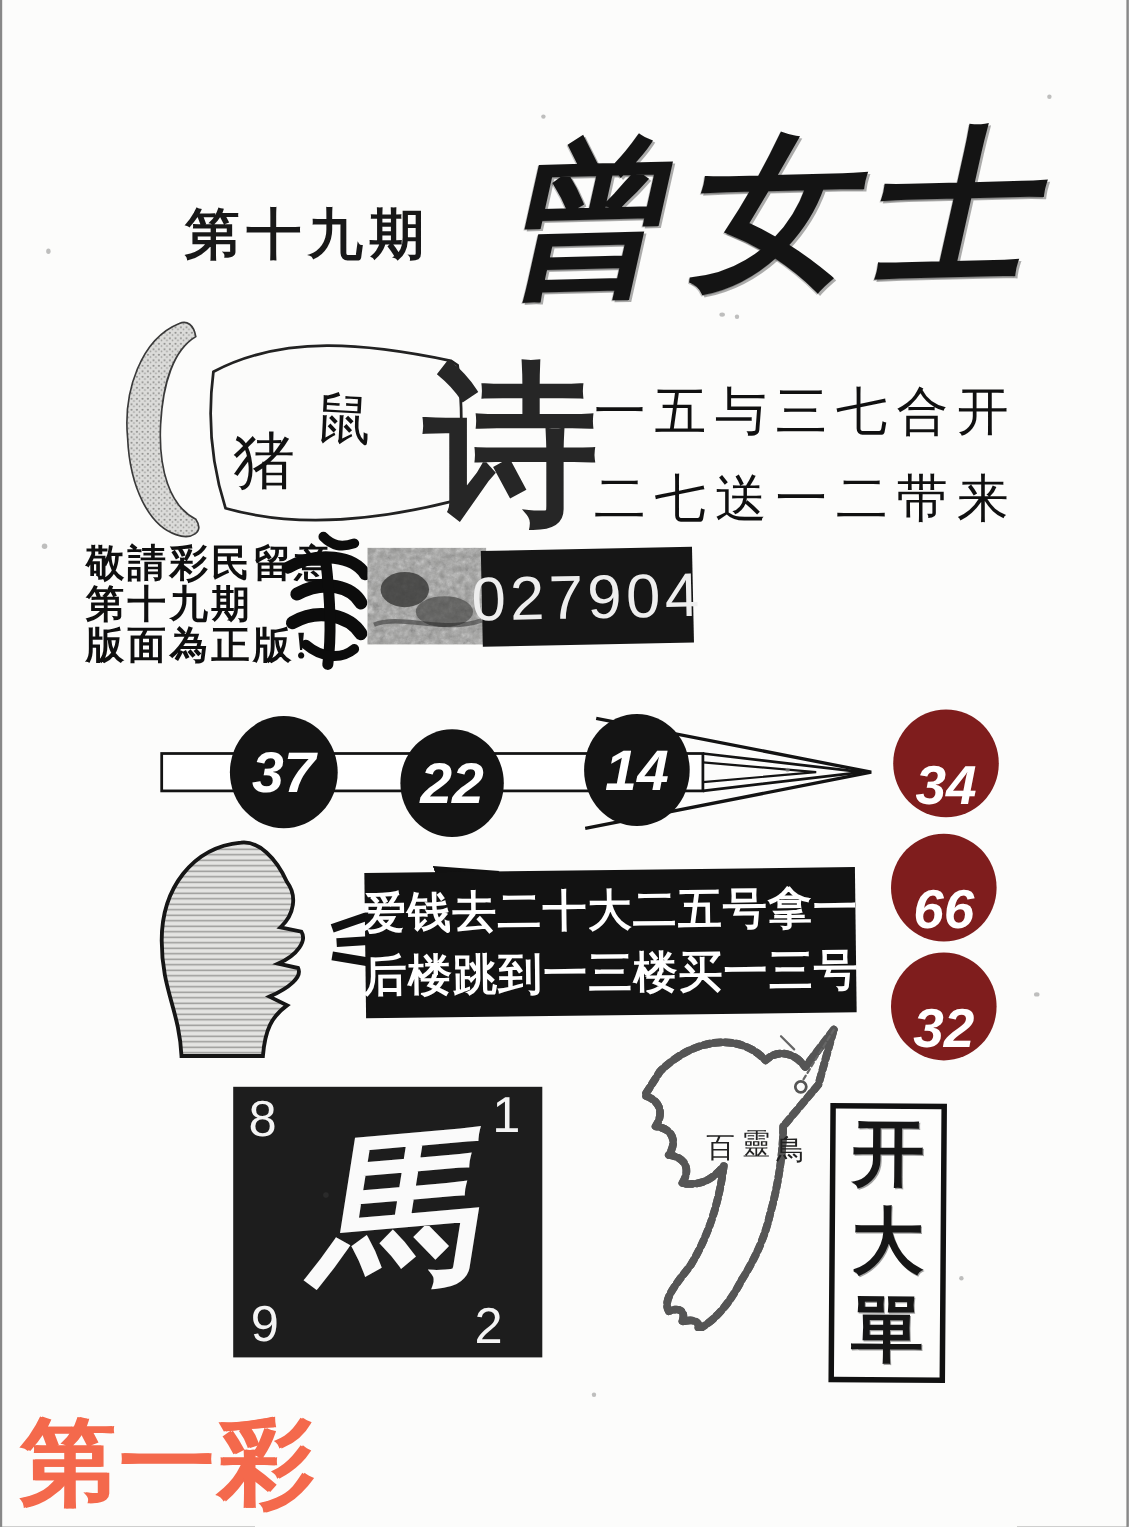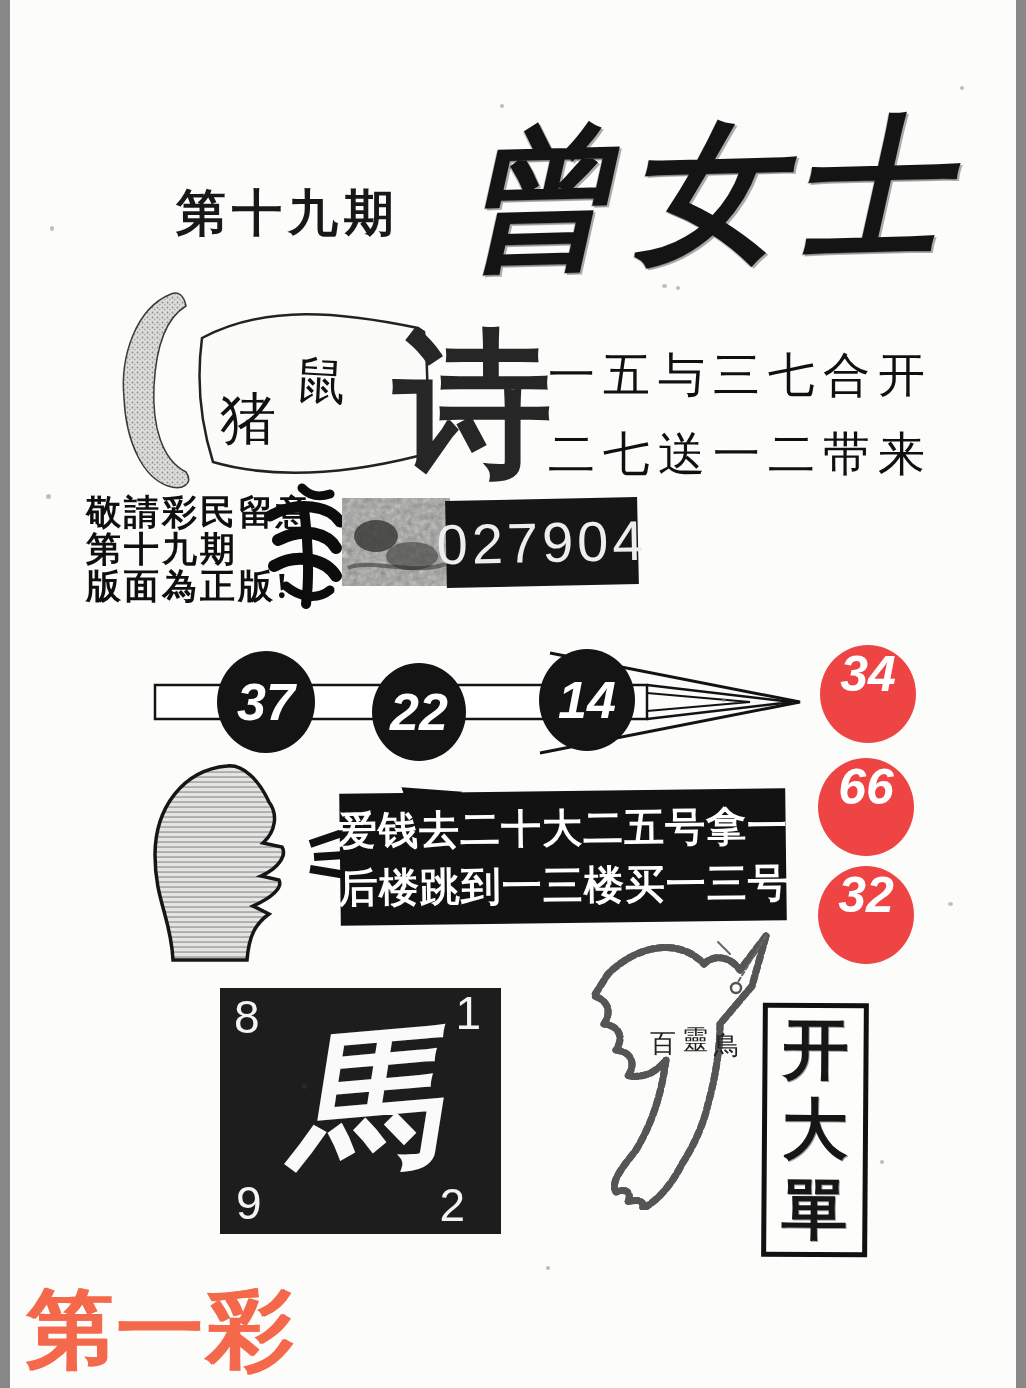--- a/index.html
+++ b/index.html
@@ -1,19 +1,19 @@
 <!DOCTYPE html>
 <html><head>
 <meta charset="utf-8">
 <style>
   html,body{margin:0;padding:0;background:#888;}
   .page{
     position:relative;width:1006px;height:1388px;margin:0 auto;
     background:#fcfcfb;overflow:hidden;
-    font-family:"Liberation Serif", serif;color:#1a1a1a;
+    font-family:"Liberation Serif", serif;color:#1a1a1a;padding-left:16px;
   }
   .abs{position:absolute;}
 
   
   .issue{left:166px;top:180px;font-size:50px;font-weight:600;letter-spacing:6px;color:#181818;}
   .title-callig{
     left:452px;top:92px;font-size:152px;font-weight:bold;font-style:italic;
     letter-spacing:14px;transform:rotate(-1.5deg);color:#141414;
     text-shadow:2px 2px 0 rgba(20,20,20,.35), -1px 1px 0 rgba(20,20,20,.25);
   }
@@ -30,22 +30,22 @@
     left:436px;top:499px;width:192px;height:87px;background:#161616;
     display:flex;align-items:center;justify-content:center;transform:rotate(-1.2deg);
   }
   .serial-bar span{
     color:#eeeeee;font-family:"Liberation Sans",sans-serif;
     font-size:56px;letter-spacing:4px;font-weight:400;
   }
 
   
   .ball{
-    width:96px;height:98px;border-radius:50%;background:#ef4444;
-    display:flex;align-items:flex-start;justify-content:center;
+    width:96px;height:98px;border-radius:50%;background:#7f1d1d;
+    display:flex;align-items:flex-end;justify-content:center;
   }
   .ball span{
     color:#ffffff;font-family:"Liberation Sans",sans-serif;
     font-size:50px;font-weight:bold;font-style:italic;
   }
 
   
   .speech-box{
     left:330px;top:791px;width:446px;height:132px;background:#121212;
     display:flex;flex-direction:column;align-items:center;justify-content:center;

